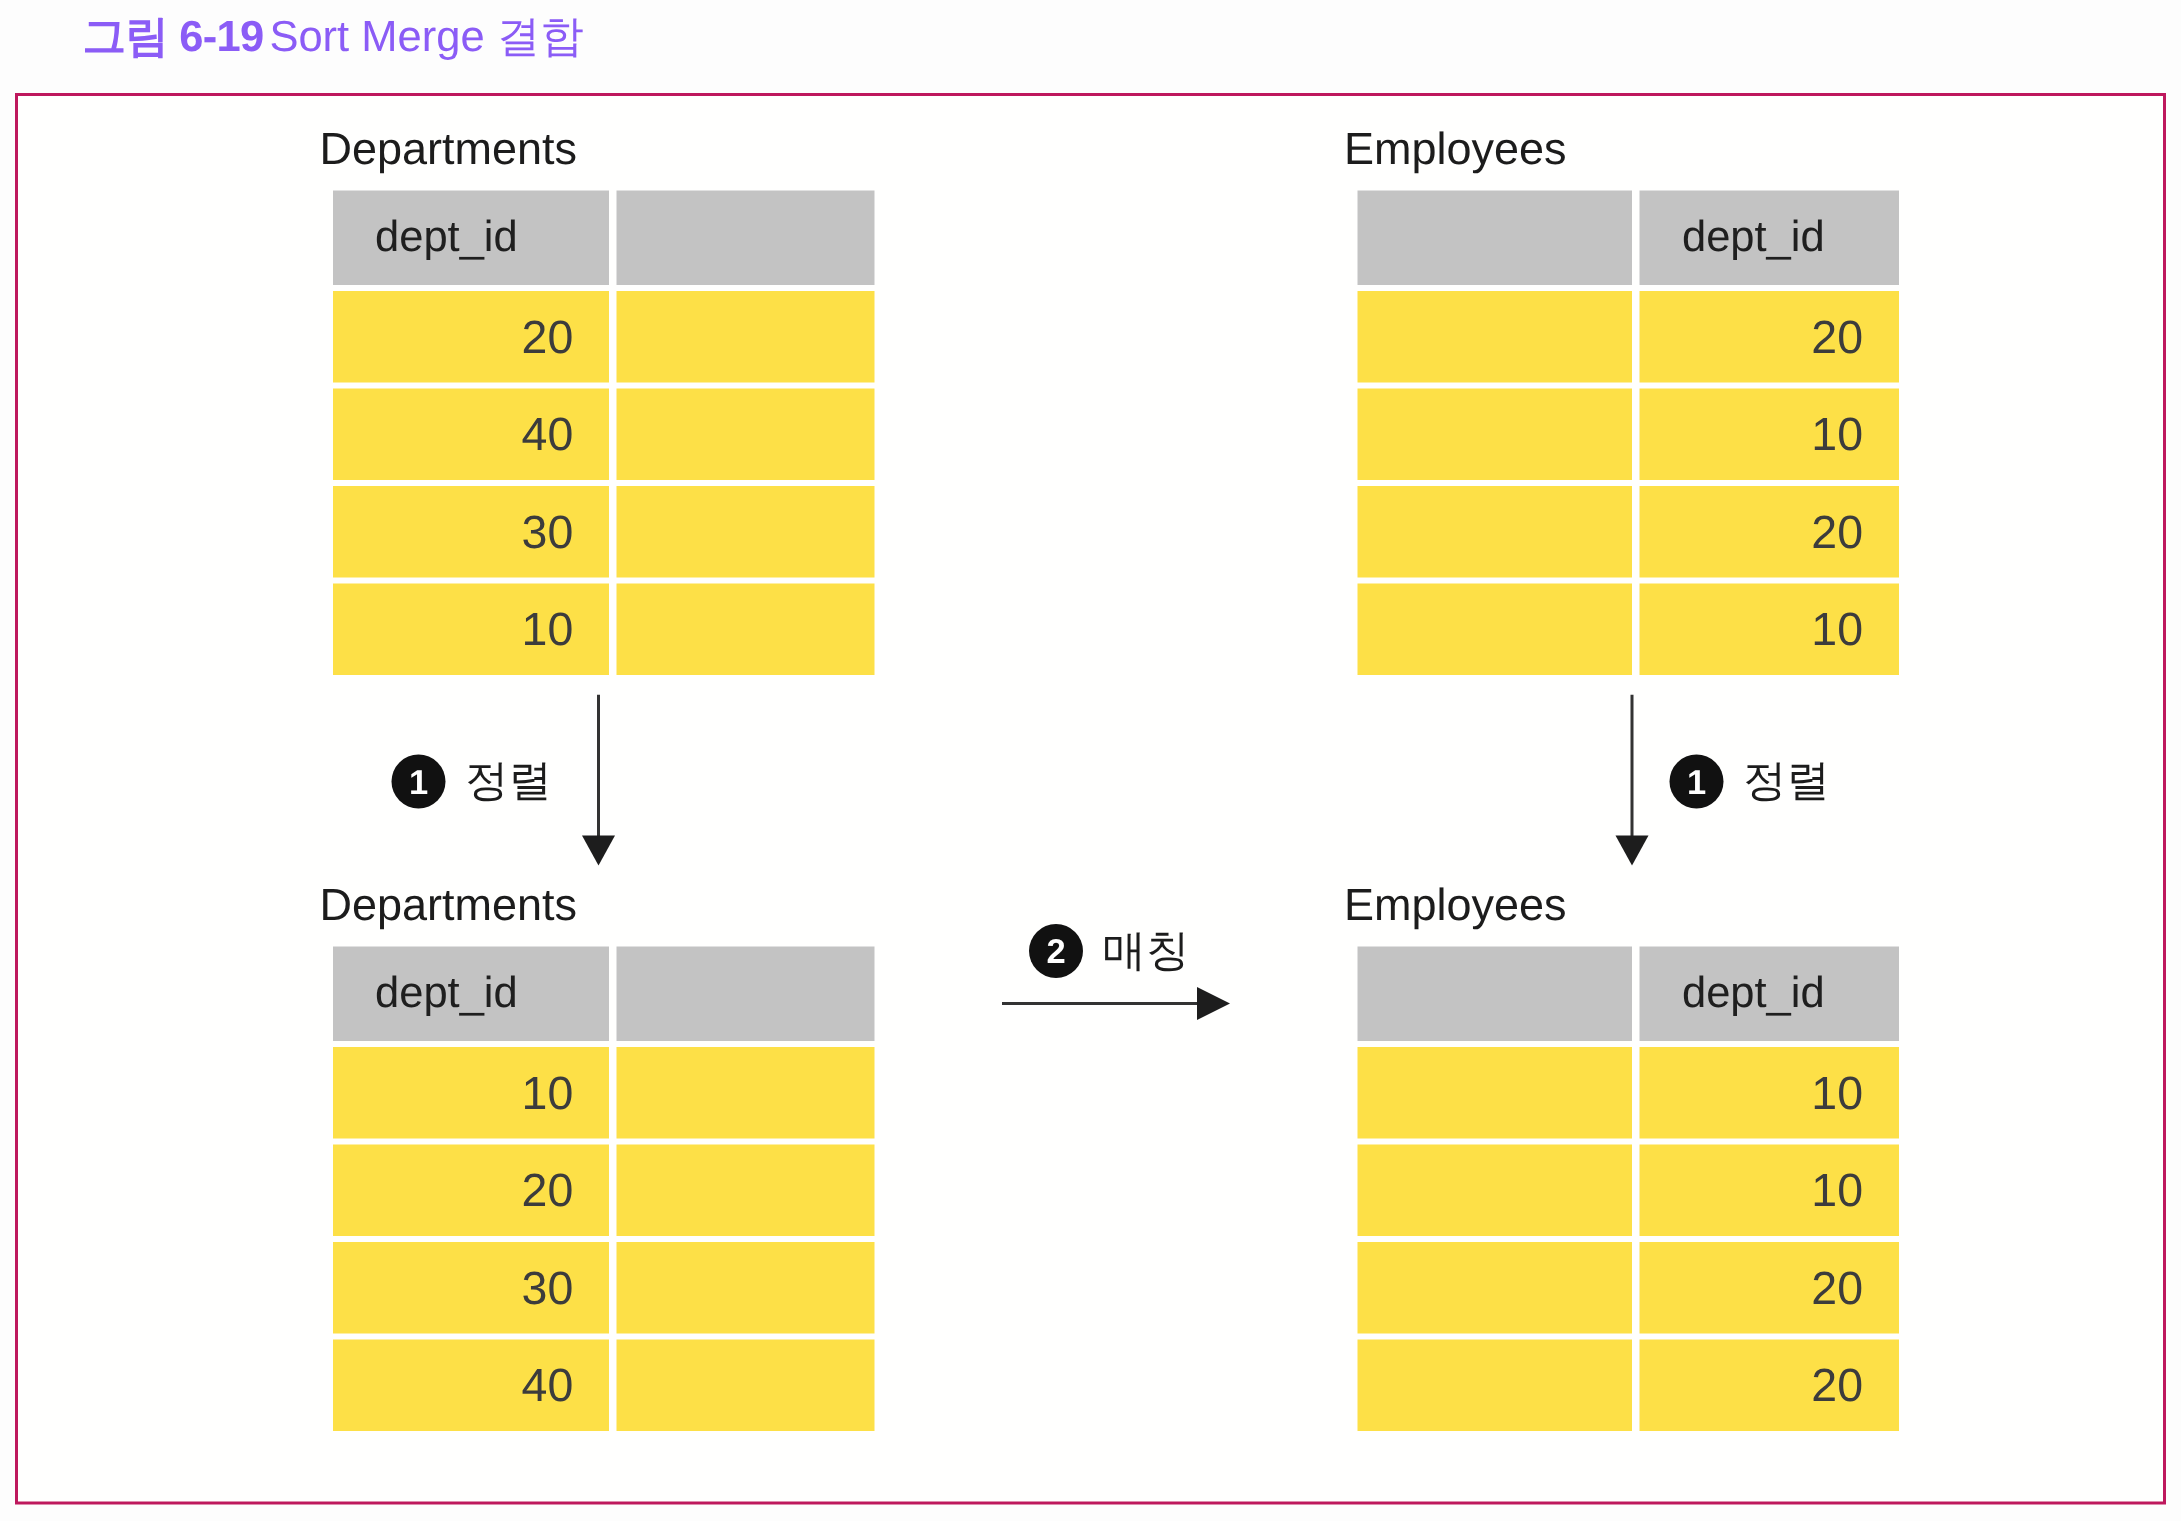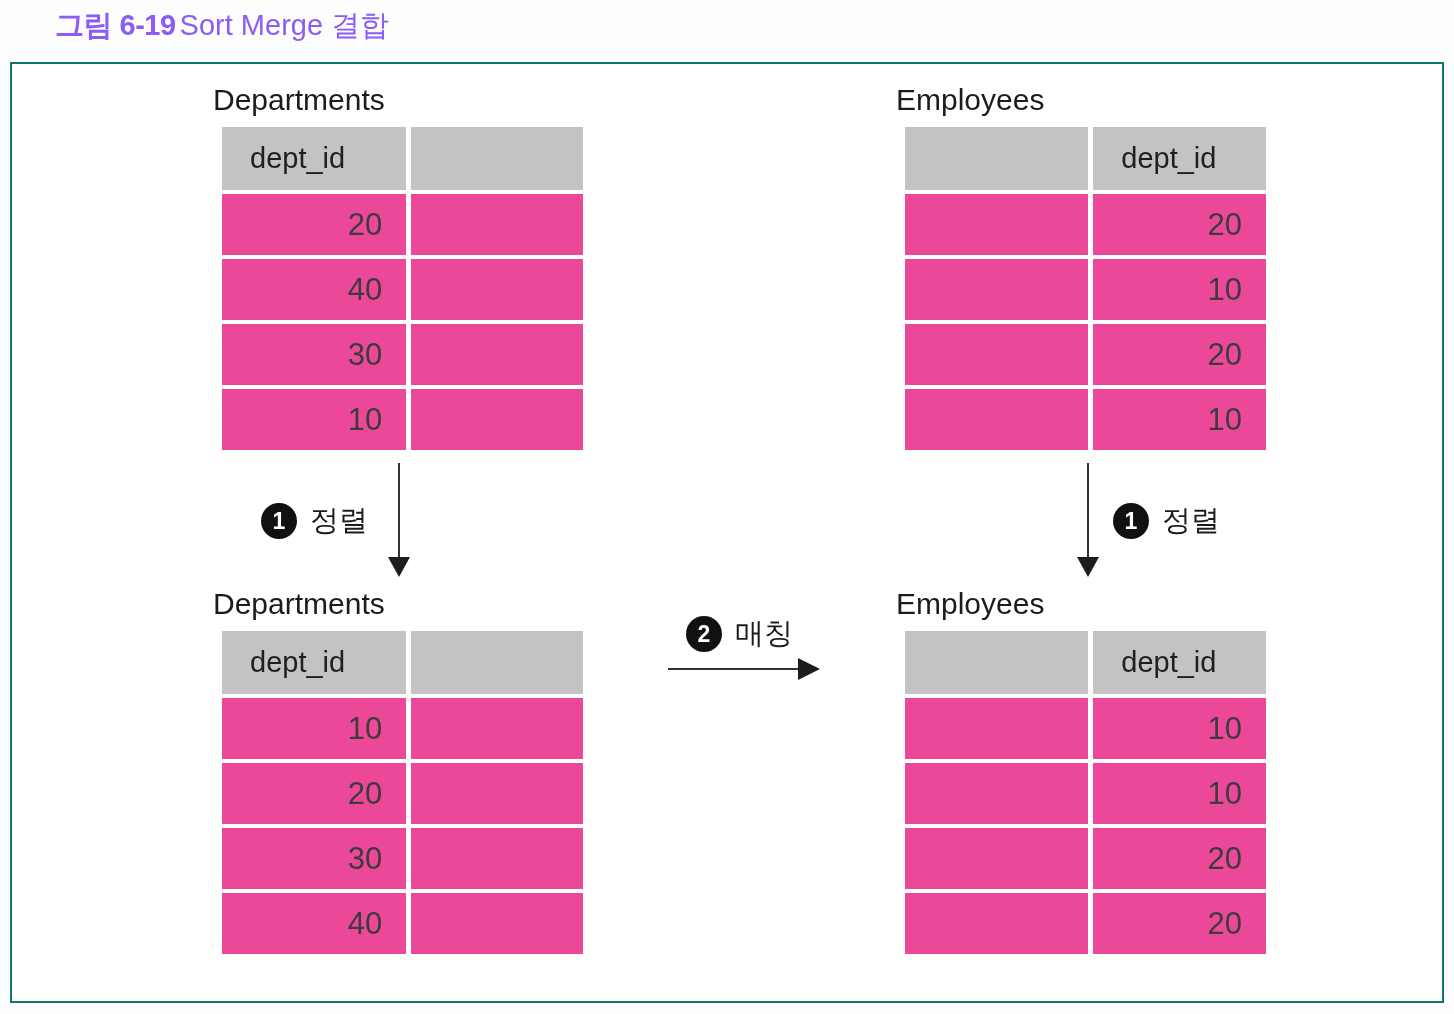--- a/index.html
+++ b/index.html
@@ -12,32 +12,32 @@
   .caption {
     position:absolute; left:14px; top:8px;
     font-size:29px; line-height:34px; color:#8b5cf6;
     display:flex; align-items:baseline; gap:4px;margin-left:41px;
   }
   .caption .cap-num { font-weight:700; letter-spacing:-0.5px; }
   .caption .cap-title { font-weight:400; }
 
   .frame {
     position:absolute; left:10px; top:62px; width:1434px; height:941px;
-    border:2px solid #0f766e; background:#fffffe;
+    border:2px solid #be185d; background:#fffffe;
   }
 
   .tbl { position:absolute; width:373px; }
   .tbl-title {
     font-size:30px; line-height:32px; color:#1c1c1c;
     margin-left:3px; margin-bottom:11px; font-weight:400;
   }
   .grid { display:flex; flex-direction:column; gap:4px; }
   .row { display:flex; gap:5px;padding-left:12px; }
   .cell {
-    background:#ec4899; height:61px;
+    background:#fde047; height:61px;
     display:flex; align-items:center; overflow:hidden;
   }
   .c1 { width:190px; }
   .c2 { width:178px; }
   .row.hdr .cell { background:#c3c3c3; height:63px; }
   .row.hdr .key {
     font-size:29px; color:#1f1f1f;
     justify-content:flex-start; padding-left:28px;
   }
   .row:not(.hdr) .key {

